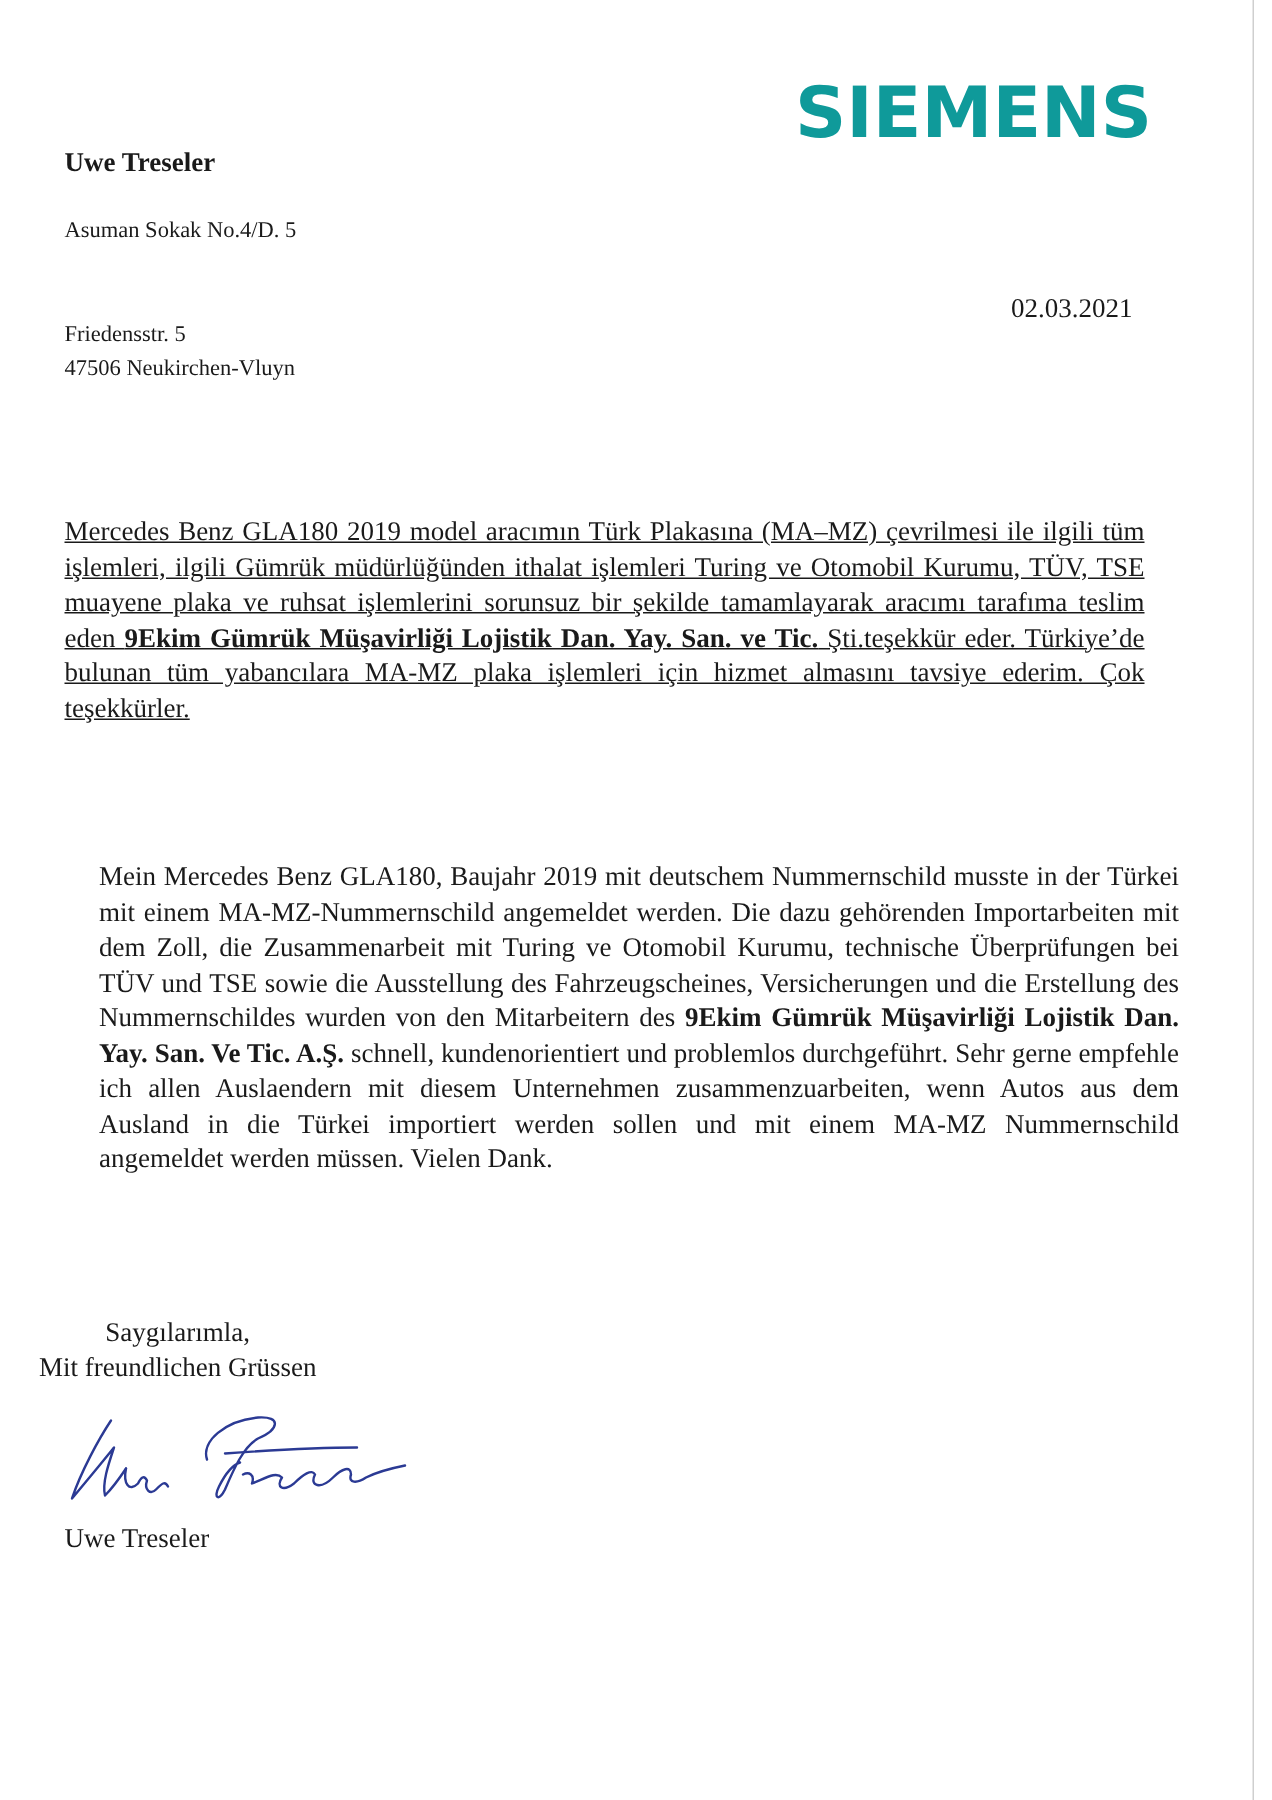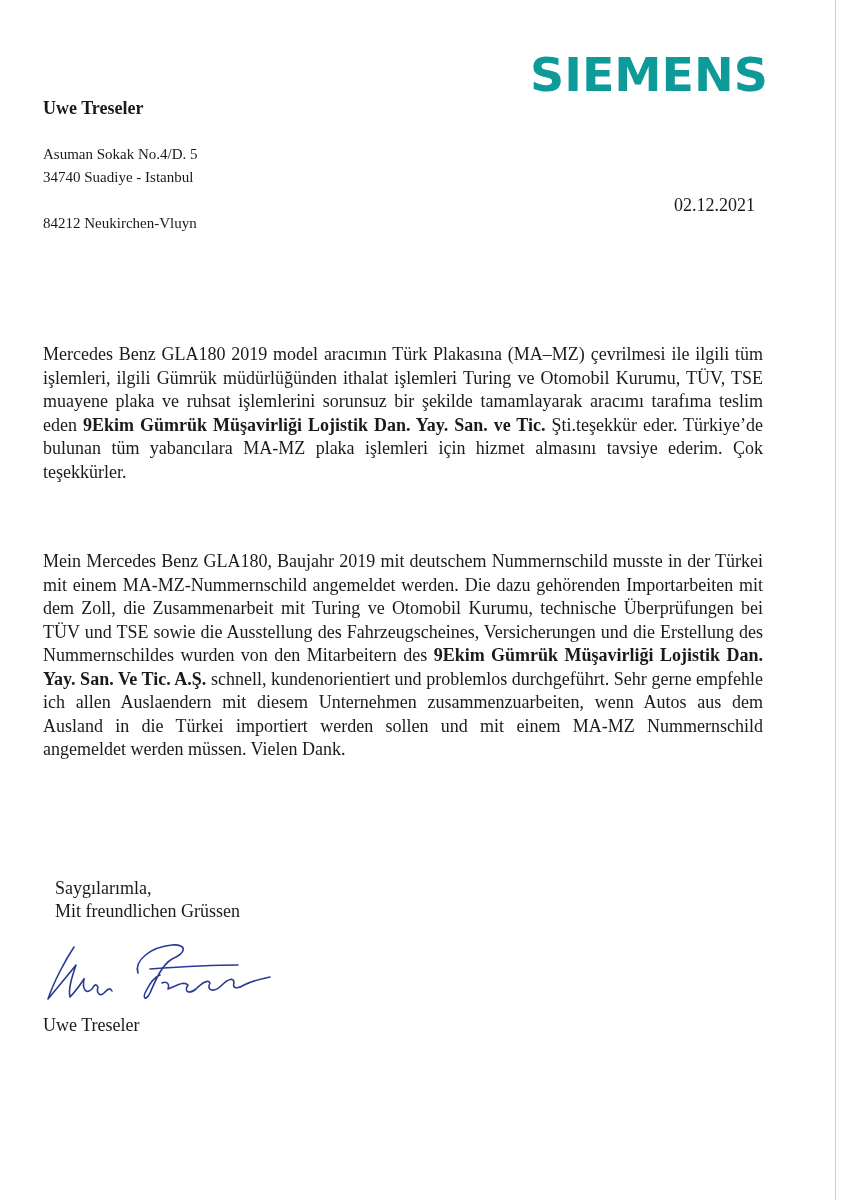--- a/index.html
+++ b/index.html
@@ -29,26 +29,26 @@
     .addr2 { top: 212px; }
     .addr div { white-space: nowrap; }
     .date {
       position: absolute; left: 674px; top: 195px; font-size: 18px;
     }
     .para {
       position: absolute; left: 43px; width: 720px;
       font-size: 18px; line-height: 23.5px;
       text-align: justify; text-align-last: left;
     }
-    .para-tr { top: 343px; }
-    .para-de { top: 550px; }
+    .para-tr { top: 343px; text-decoration: underline; }
+    .para-de { top: 573px; margin-left: 23px; }
     .para b { font-weight: bold; }
     .closing {
-      position: absolute; left: 55px; top: 877px;
-      font-size: 18px; line-height: 23px;
+      position: absolute; left: 26px; top: 877px;
+      font-size: 18px; line-height: 23px; text-align: center;
     }
     .signature {
       position: absolute; left: 38px; top: 935px; width: 240px; height: 80px;
     }
     .signer {
       position: absolute; left: 43px; top: 1015px; font-size: 18px;
     }
   </style>
 </head>
 <body>
@@ -59,28 +59,28 @@
   <div class="logo">
     <svg width="240" height="46" viewBox="0 0 240 46">
       <text id="logo-text" x="0" y="41" font-family="'DejaVu Sans', sans-serif" font-weight="bold" font-size="47" textLength="238" lengthAdjust="spacingAndGlyphs" fill="#0f9a9a">SIEMENS</text>
     </svg>
   </div>
 
   <div class="sender-name">Uwe Treseler</div>
 
   <div class="addr addr1">
     <div>Asuman Sokak No.4/D. 5</div>
-    <div>34740 Suadiye - Istanbul</div>
   </div>
 
   <div class="addr addr2">
-    <div>84212 Neukirchen-Vluyn</div>
+    <div>Friedensstr. 5</div>
+    <div>47506 Neukirchen-Vluyn</div>
   </div>
 
-  <div class="date">02.12.2021</div>
+  <div class="date">02.03.2021</div>
 
   <div class="para para-tr"><span>Mercedes Benz GLA180 2019 model aracımın Türk Plakasına (MA–MZ) çevrilmesi ile ilgili tüm işlemleri, ilgili Gümrük müdürlüğünden ithalat işlemleri Turing ve Otomobil Kurumu, TÜV, TSE muayene plaka ve ruhsat işlemlerini sorunsuz bir şekilde tamamlayarak aracımı tarafıma teslim eden </span><b>9Ekim Gümrük Müşavirliği Lojistik Dan. Yay. San. ve Tic.</b><span> Şti.teşekkür eder. Türkiye’de bulunan tüm yabancılara MA-MZ plaka işlemleri için hizmet almasını tavsiye ederim. Çok teşekkürler.</span></div>
 
   <div class="para para-de"><span>Mein Mercedes Benz GLA180, Baujahr 2019 mit deutschem Nummernschild musste in der Türkei mit einem MA-MZ-Nummernschild angemeldet werden. Die dazu gehörenden Importarbeiten mit dem Zoll, die Zusammenarbeit mit Turing ve Otomobil Kurumu, technische Überprüfungen bei TÜV und TSE sowie die Ausstellung des Fahrzeugscheines, Versicherungen und die Erstellung des Nummernschildes wurden von den Mitarbeitern des </span><b>9Ekim Gümrük Müşavirliği  Lojistik Dan. Yay. San. Ve Tic. A.Ş.</b><span> schnell, kundenorientiert und problemlos durchgeführt. Sehr gerne empfehle ich allen Auslaendern mit diesem Unternehmen zusammenzuarbeiten, wenn Autos aus dem Ausland in die Türkei importiert werden sollen und mit einem MA-MZ Nummernschild angemeldet werden müssen. Vielen Dank.</span></div>
 
   <div class="closing">
     <div>Saygılarımla,</div>
     <div>Mit freundlichen Grüssen</div>
   </div>
 

